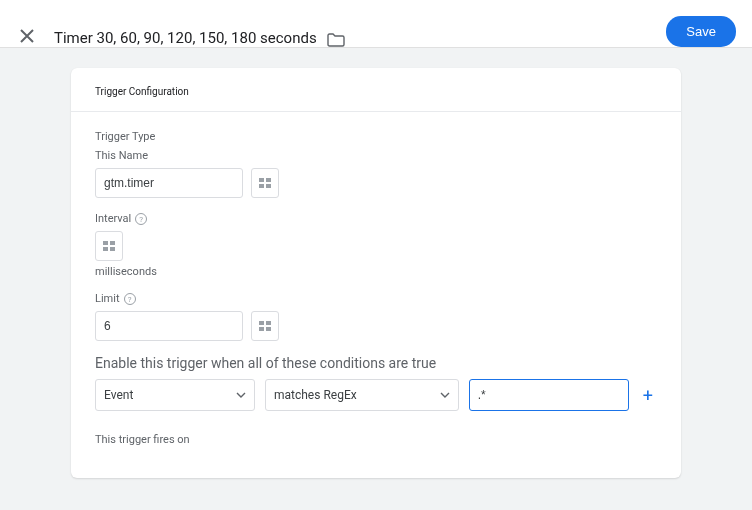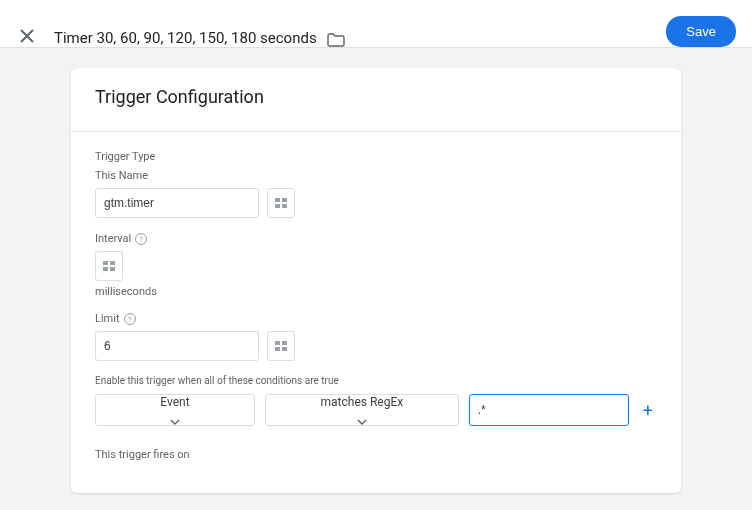--- a/index.html
+++ b/index.html
@@ -51,23 +51,23 @@
   }
   .card {
     background: #fff;
     margin: 20px auto 0;
     width: 610px;
     border-radius: 6px;
     box-shadow: 0 1px 2px rgba(0,0,0,.12), 0 0 1px rgba(0,0,0,.06);
     padding: 18px 24px 24px;
   }
   .card-title {
-    font-size: 18px;
+    font-size: 10px;
     color: #202124;
-    padding-bottom: 24px;
+    padding-bottom: 14px;
     border-bottom: 1px solid #e8eaed;
     margin: 0 -24px 18px;
     padding-left: 24px;
   }
   .field-label {
     font-size: 11px;
     color: #5f6368;
     margin-bottom: 6px;
     display: flex;
     align-items: center;
@@ -105,21 +105,21 @@
     cursor: pointer;
   }
   .row { display: flex; align-items: center; gap: 8px; margin-bottom: 4px; }
   .text-input {
     border: 1px solid #dadce0;
     border-radius: 3px;
     height: 30px;
     padding: 0 8px;
     font-size: 12px;
     color: #3c4043;
-    width: 164px;
+    width: 148px;
     background: #fff;
   }
   .block-btn {
     width: 28px;
     height: 30px;
     border: 1px solid #dadce0;
     border-radius: 3px;
     background: #fff;
     display: flex;
     align-items: center;
@@ -127,39 +127,38 @@
     cursor: pointer;
     color: #5f6368;
   }
   .sub-label {
     font-size: 11px;
     color: #5f6368;
     margin-bottom: 14px;
   }
   .section-gap { margin-top: 14px; }
   .condition-label {
-    font-size: 10px;
+    font-size: 14px;
     color: #5f6368;
     margin-bottom: 8px;
     margin-top: 6px;
   }
   .cond-row { display: flex; gap: 10px; align-items: center; }
   .select-box {
     border: 1px solid #dadce0;
     border-radius: 3px;
     height: 32px;
     padding: 0 8px;
     font-size: 12px;
     display: flex;
     align-items: center;
     justify-content: space-between;
     background: #fff;
     cursor: pointer;
     color: #3c4043;
-    flex-direction: column;
   }
   .sel1 { width: 165px; }
   .sel2 { width: 200px; }
   .value-input {
     border: 1px solid #1a73e8;
     border-radius: 3px;
     height: 32px;
     padding: 0 8px;
     font-size: 12px;
     width: 160px;

